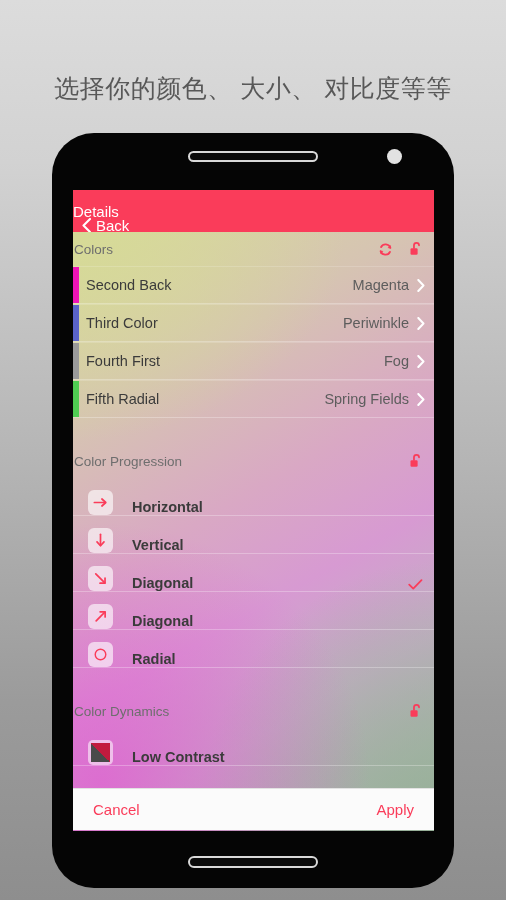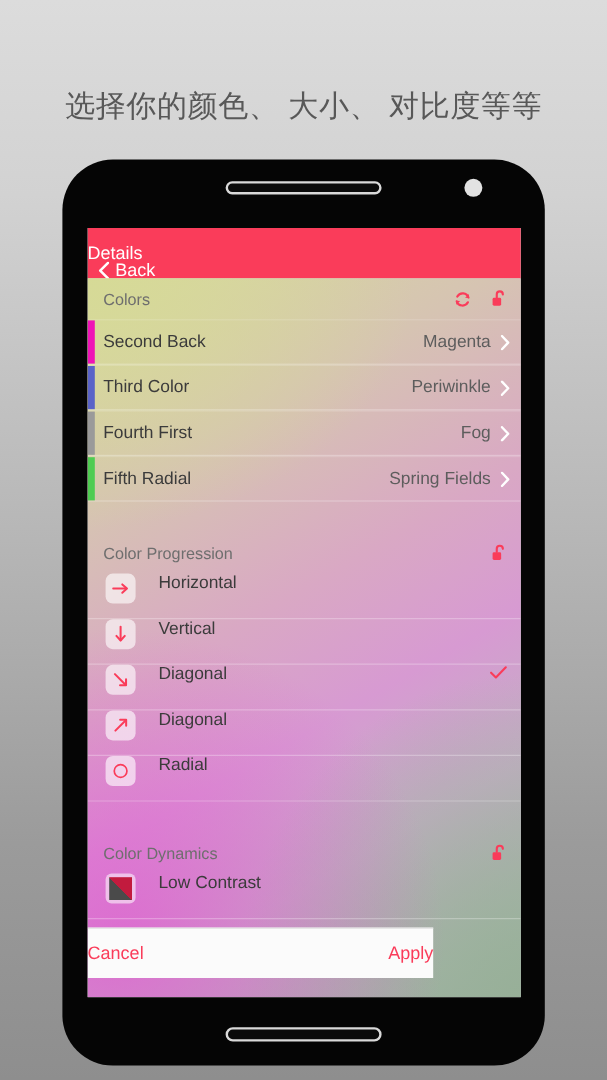--- a/index.html
+++ b/index.html
@@ -66,21 +66,21 @@
     background:
       radial-gradient(ellipse 120% 70% at 8% 92%, rgba(226,90,210,.75) 0%, rgba(226,90,210,0) 62%),
       radial-gradient(ellipse 110% 75% at 100% 100%, rgba(150,175,150,.85) 0%, rgba(150,175,150,0) 60%),
       radial-gradient(ellipse 130% 60% at 0% 0%, rgba(214,218,150,.95) 0%, rgba(214,218,150,0) 58%),
       linear-gradient(150deg,#d7d9a0 0%, #d6c4b2 24%, #d9a8c4 45%, #d79ad2 60%, #c3aec4 76%, #a9b6ad 92%, #9fb3a4 100%);
   }
   #scroll { position:absolute; inset:0; }
 
   .section-head {
     height:34px; display:flex; align-items:center;
-    padding-left:13px; padding-right:10px;
+    padding-left:1px; padding-right:10px;
     color:#6e6e6e; font-size:13.5px;justify-content:center;
   }
   .section-head .spacer { flex:1; }
   .head-icon { margin-left:16px; display:flex; align-items:center; cursor:pointer; }
 
   .row {
     height:38px; display:flex; align-items:center;
     position:relative;
     border-bottom:1px solid rgba(255,255,255,.28);
     border-top:1px solid rgba(255,255,255,.16);
@@ -93,23 +93,24 @@
   }
   .row .value {
     margin-left:auto; font-size:14.5px; color:#5d5d5d;
   }
   .row .chev { margin-left:8px; margin-right:9px; display:flex; align-items:center; }
 
   .gap { height:26px; }
 
   
   .prow {
-    height:38px; display:flex; align-items:flex-start;
+    height:38px; display:flex; align-items:flex-end;
     border-bottom:1px solid rgba(255,255,255,.28);
     position:relative;
+    font-weight:bold;
   }
   .tile {
     width:25px; height:25px; margin-left:15px;
     background:rgba(255,255,255,.62);
     border-radius:6px;
     display:flex; align-items:center; justify-content:center;
   }
   .prow .plabel { margin-left:19px; font-size:14.5px; color:#3b3b3b; }
   .prow .check { margin-left:auto; margin-right:11px; display:flex; align-items:center; }
 
@@ -118,23 +119,23 @@
     background:rgba(255,255,255,.55);
     display:flex; align-items:center; justify-content:center;
   }
   .contrast-sq {
     width:19px; height:19px;
     background:linear-gradient(45deg,#4a4a4a 0%, #4a4a4a 50%, #c21b3e 50%, #c21b3e 100%);
   }
 
   
   #toolbar {
-    position:absolute; left:0; bottom:16px; width:288px; height:42px;
+    position:absolute; left:0; bottom:1px; width:361px; height:42px;
     background:#fbfbfb; display:flex; align-items:center;
-    padding:0 0; border-top:1px solid #e2e2e2;
+    padding:0 20px; border-top:1px solid #e2e2e2;
   }
   #toolbar .tb {
     font-size:15px; color:#fa3c5a; cursor:pointer;
   }
   #toolbar .tbspace { flex:1; }
 </style>
 </head>
 <body>
 
 <div id="caption">选择你的颜色、 大小、 对比度等等</div>

